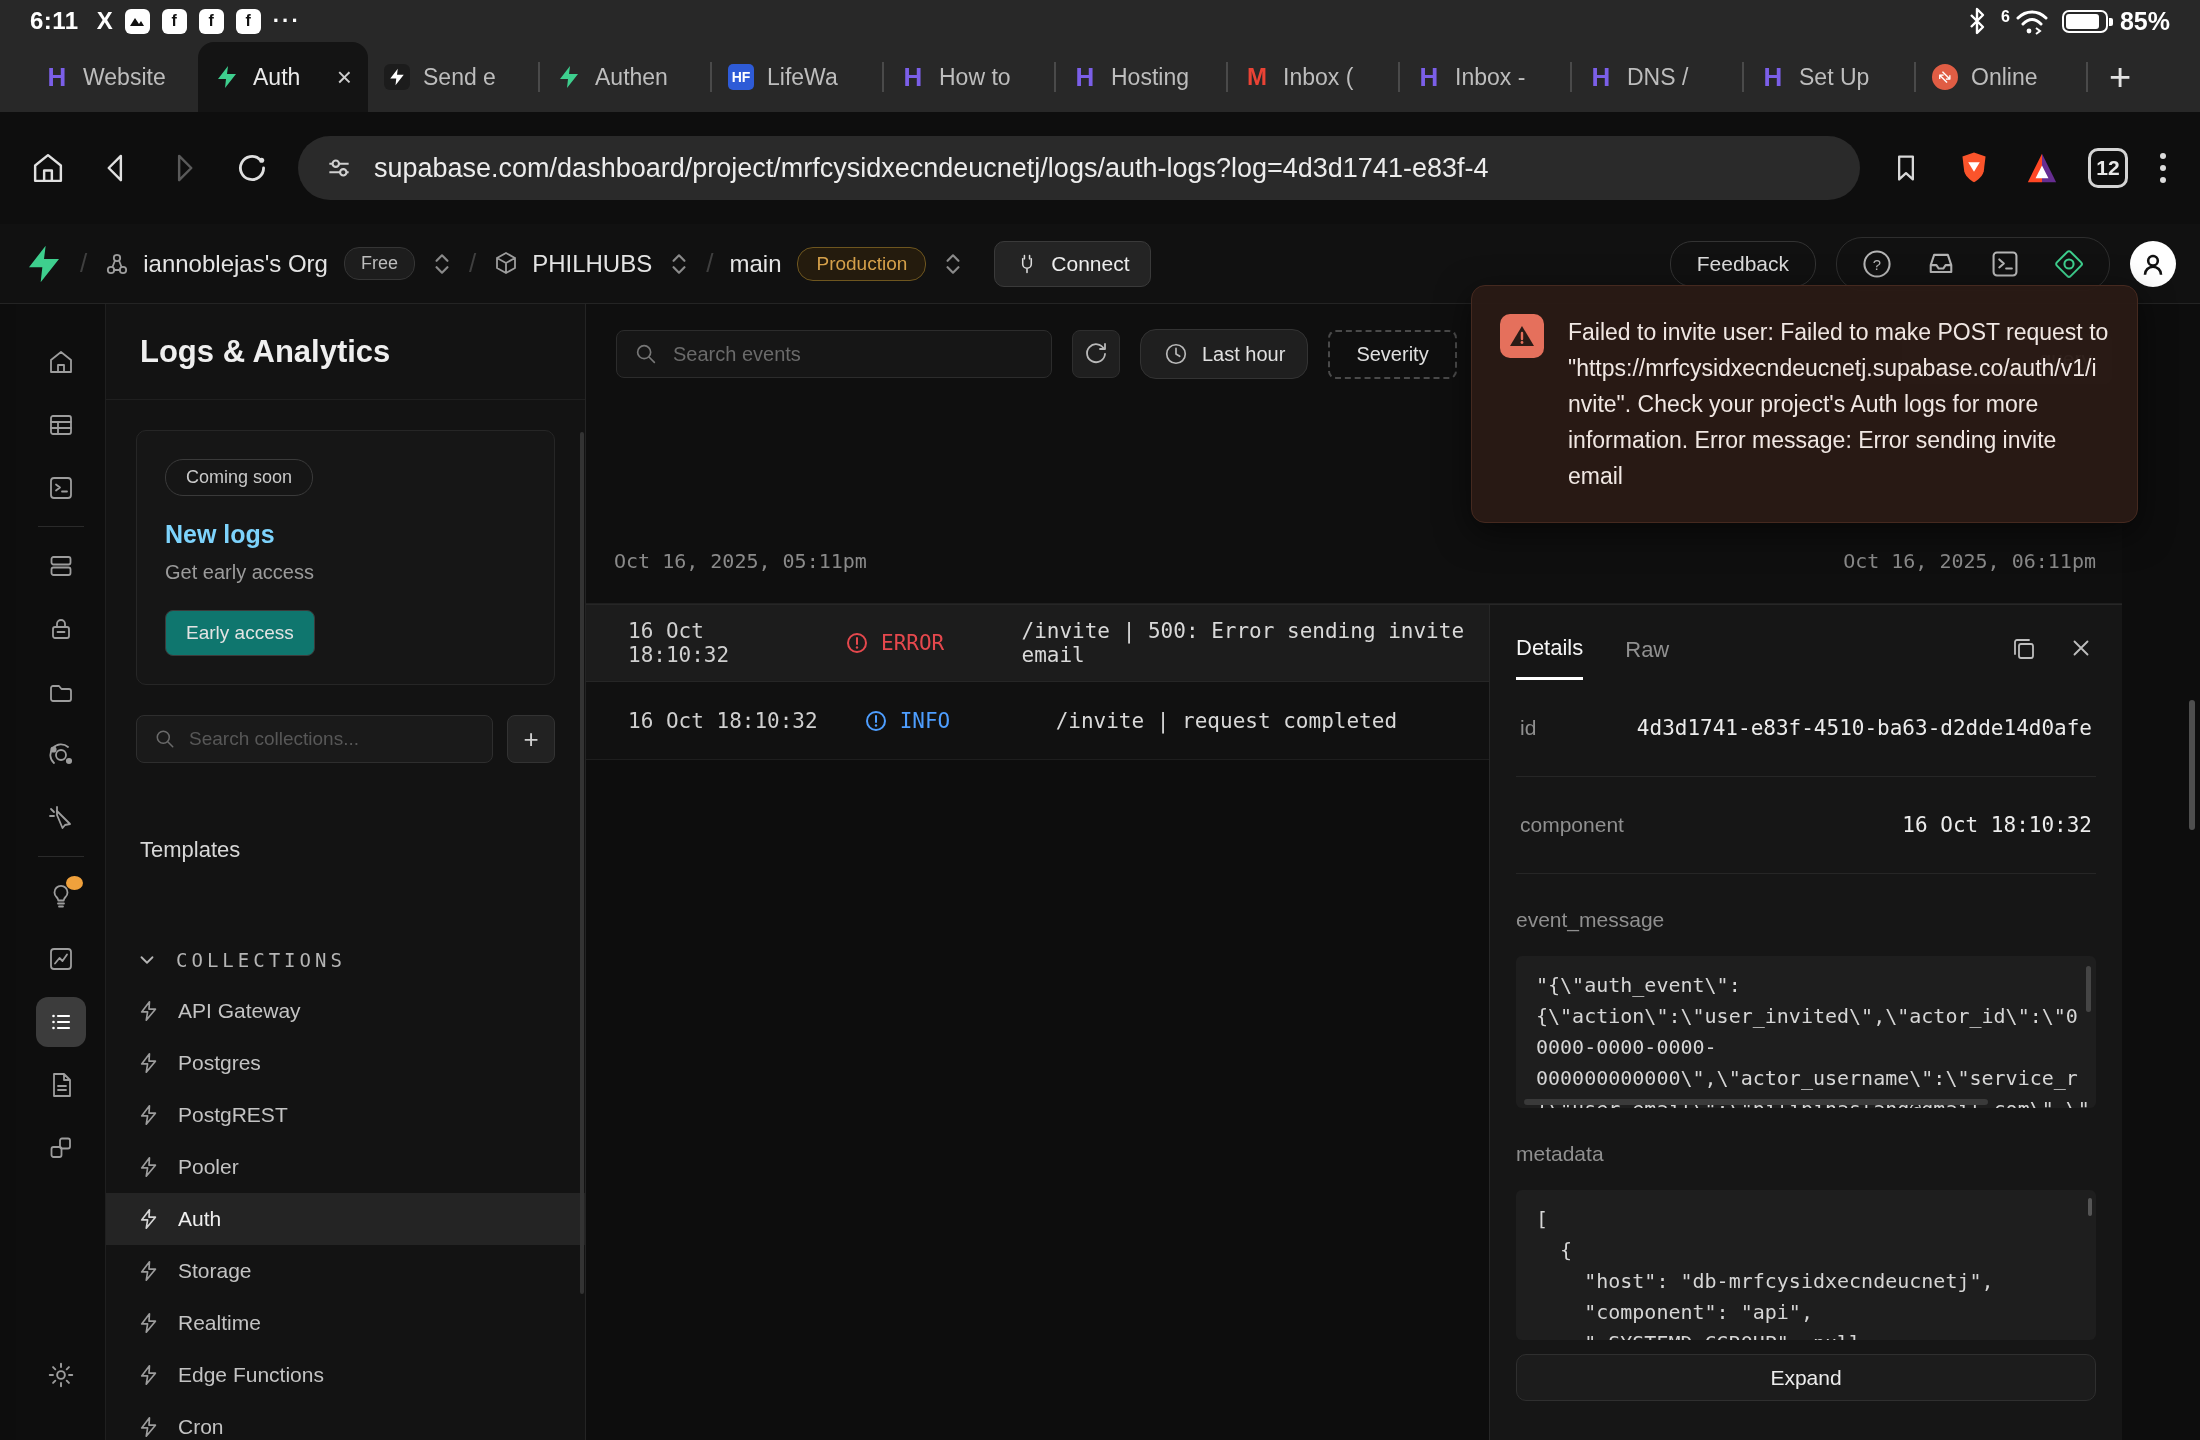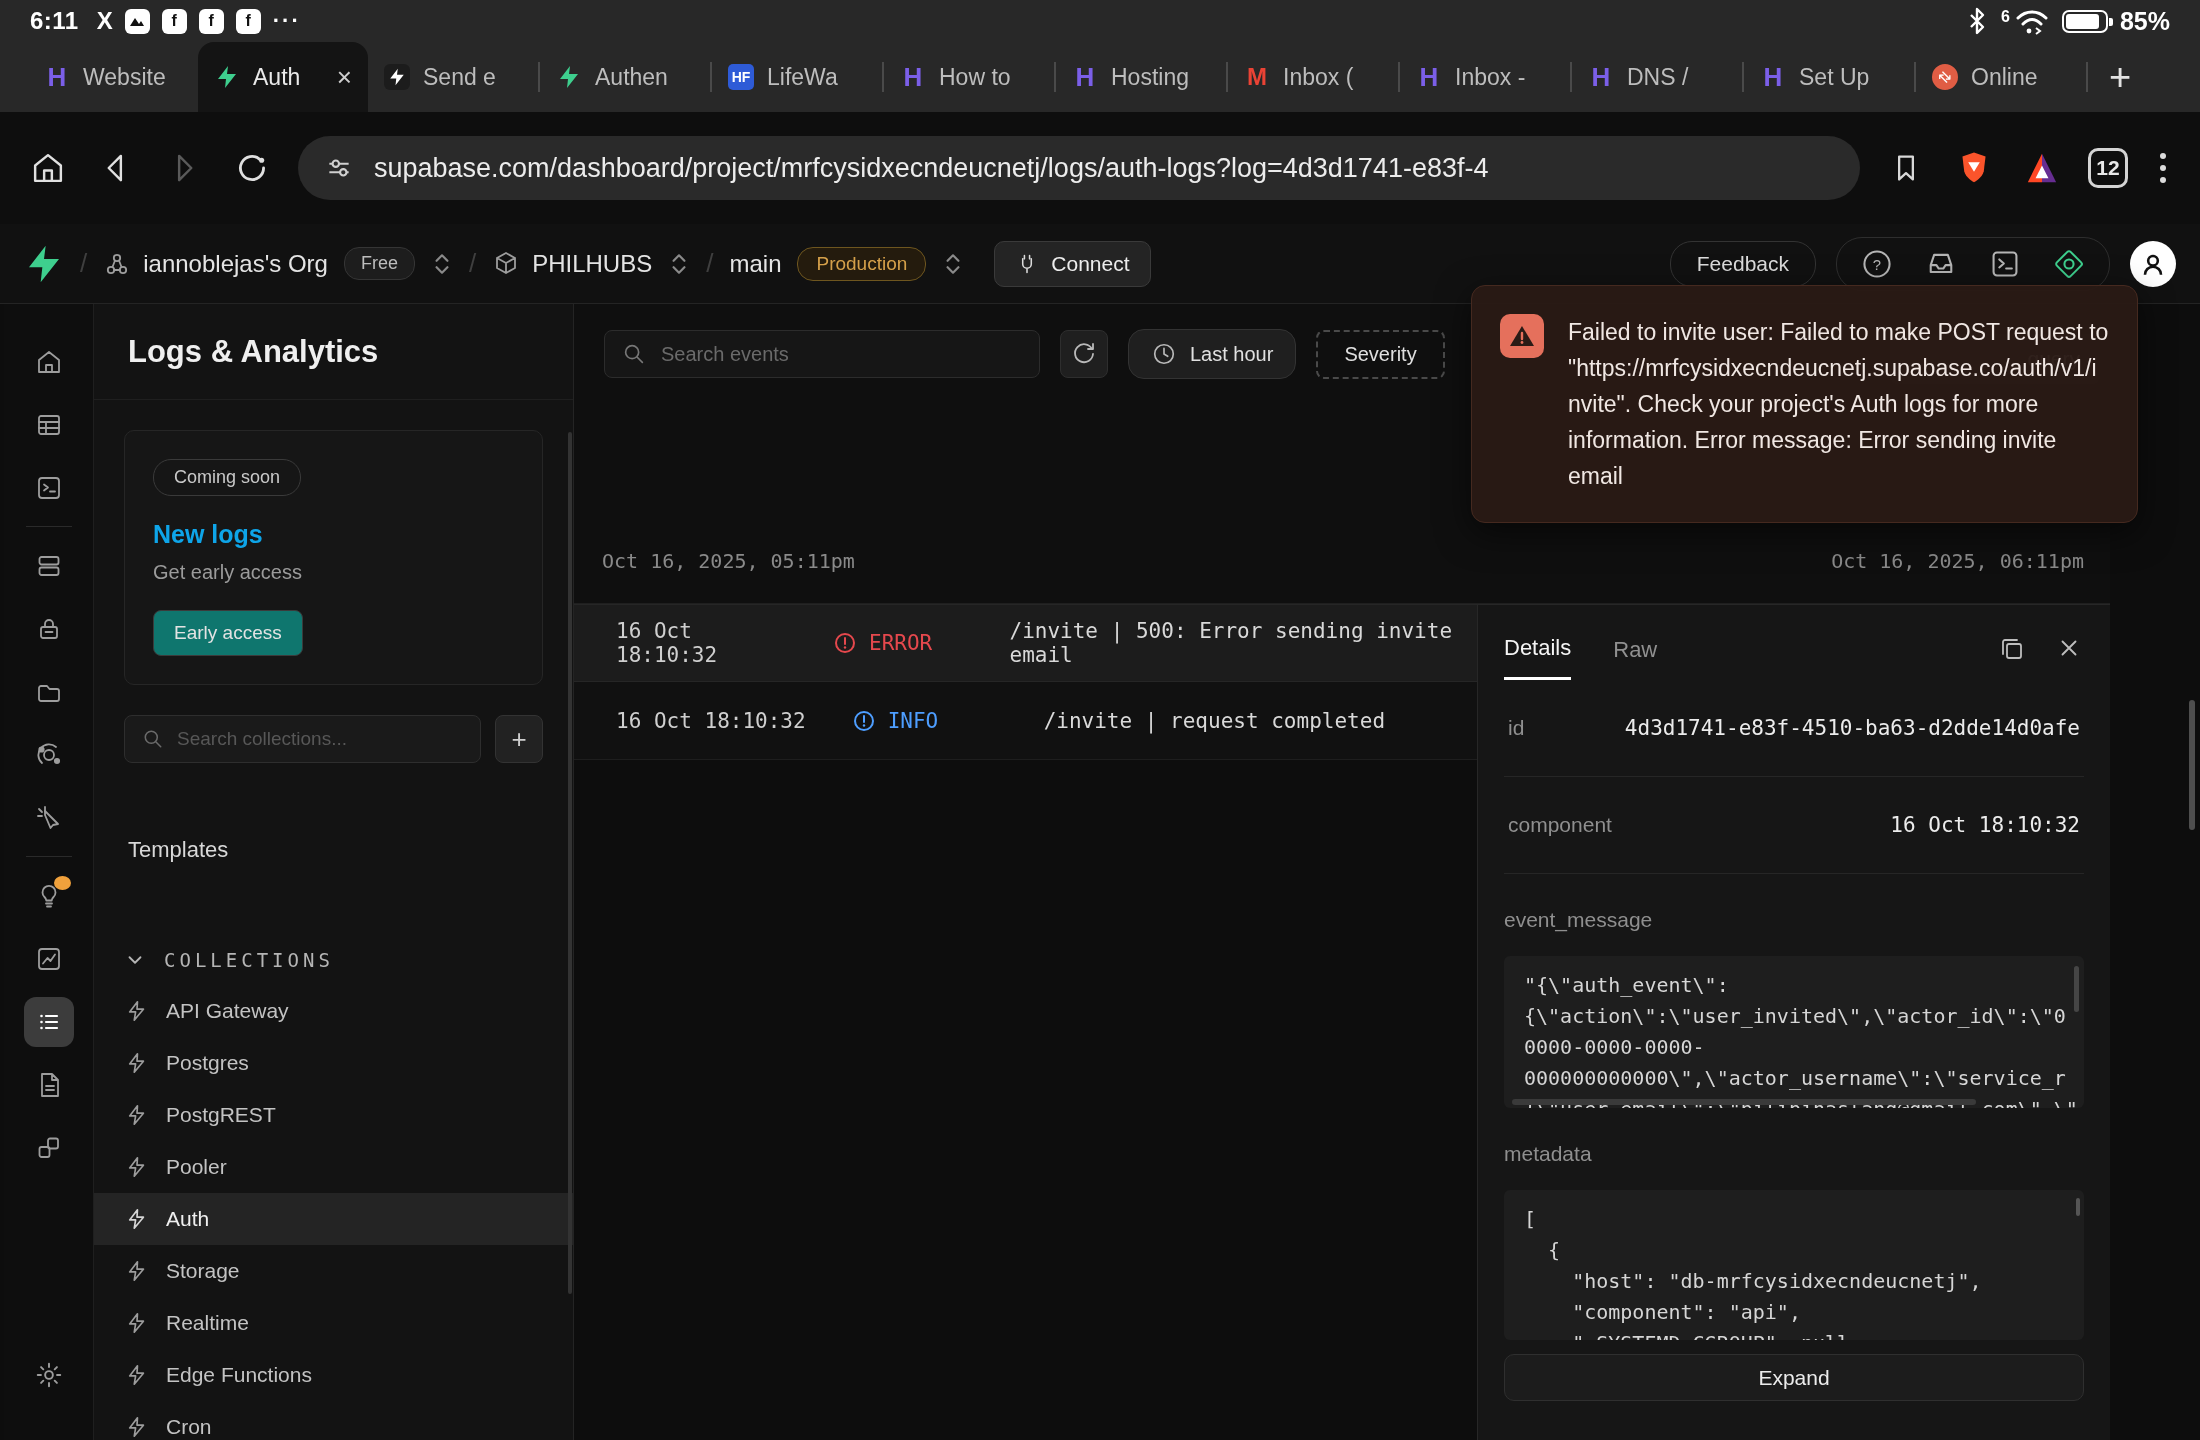--- a/index.html
+++ b/index.html
@@ -62,37 +62,37 @@
     border-radius:16px; padding:5px 18px; }
   .updown { color:#8a8a8a; }
   .btn-connect { display:flex; align-items:center; gap:12px; background:#242424; border:1px solid #3a3a3a;
     border-radius:10px; padding:10px 20px; font-size:21px; color:#ededed; margin-left:14px; }
   .hdr-right { margin-left:auto; display:flex; align-items:center; gap:20px; }
   .btn-feedback { border:1px solid #333; border-radius:22px; padding:10px 26px; font-size:21px; color:#dcdcdc; }
   .icon-pill { border:1px solid #2e2e2e; border-radius:26px; padding:10px 24px; display:flex; align-items:center; gap:32px; }
   .avatar { width:46px; height:46px; border-radius:50%; background:#fff; display:flex; align-items:center; justify-content:center; }
 
   
-  .appbody { position:absolute; left:4px; top:304px; width:2106px; height:1136px; display:flex; }
+  .appbody { position:absolute; left:16px; top:304px; width:2106px; height:1136px; display:flex; }
 
   .rail { width:90px; background:#0e0e0e; border-right:1px solid #1f1f1f; display:flex; flex-direction:column;
     align-items:center; padding:26px 0 34px; }
   .rail-btn { width:56px; height:63px; display:flex; align-items:center; justify-content:center; position:relative; }
   .rail-div { width:46px; border-top:1px solid #2a2a2a; margin:7px 0; }
   .rail-sel { background:#3c3c3c; border-radius:12px; width:50px; height:50px; display:flex; align-items:center; justify-content:center; }
   .bulb-dot { position:absolute; top:12px; right:6px; width:17px; height:14px; border-radius:50%; background:#f0a13c; }
   .rail-gear { margin-top:auto; }
 
   .sidebar { width:480px; background:#131313; border-right:1px solid #242424; position:relative; overflow:hidden; }
   .sb-titlewrap { height:96px; border-bottom:1px solid #1f1f1f; display:flex; align-items:center; padding-left:34px; }
   .sb-title { font-size:31px; font-weight:700; color:#efefef; }
   .promo { margin:30px 30px 0; border:1px solid #262626; background:#161616; border-radius:10px; padding:28px; }
   .promo-badge { display:inline-block; border:1px solid #3a3a3a; border-radius:18px; padding:7px 20px;
     font-size:18px; color:#c9c9c9; }
-  .promo-title { margin-top:24px; font-size:25px; font-weight:700; color:#0ea5e9; }
+  .promo-title { margin-top:24px; font-size:25px; font-weight:700; color:#7dd3fc; }
   .promo-sub { margin-top:12px; font-size:20px; color:#9b9b9b; }
   .promo-btn { display:inline-block; margin-top:26px; background:#0f766e; border:1px solid #3b3b3b;
     border-radius:8px; padding:11px 20px; font-size:19px; color:#e3e3e3; }
   .searchrow { display:flex; gap:14px; margin:30px 30px 0; }
   .searchbox { flex:1; height:48px; background:#1a1a1a; border:1px solid #2e2e2e; border-radius:8px;
     display:flex; align-items:center; gap:12px; padding:0 16px; }
   .searchbox input { flex:1; background:transparent; border:0; outline:0; color:#ddd; font-size:19px;
     font-family:"Liberation Sans", sans-serif; }
   .searchbox input::placeholder { color:#575757; }
   .plusbtn { width:48px; height:48px; background:#222; border:1px solid #333; border-radius:8px;

